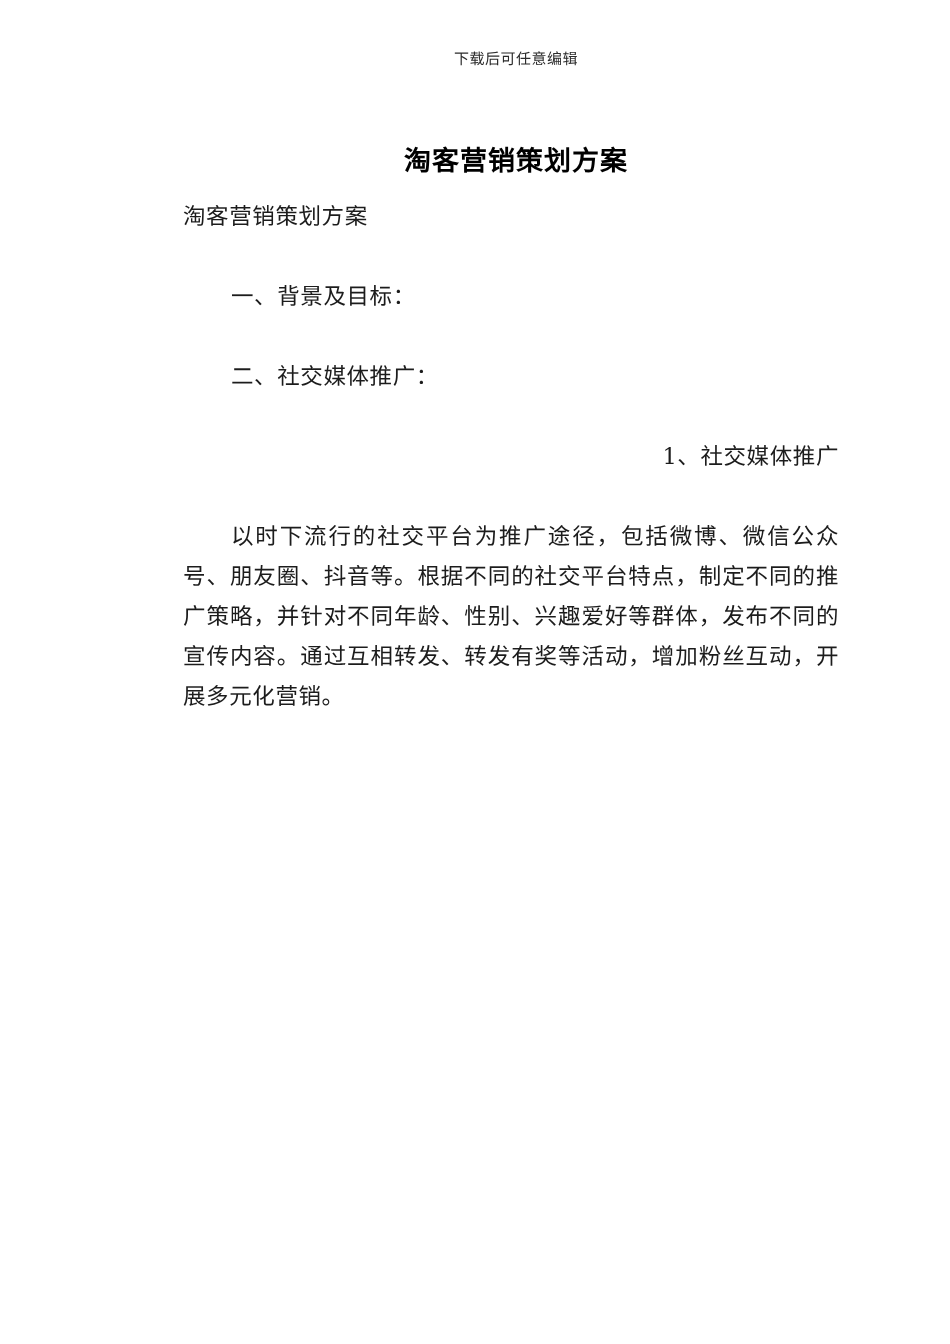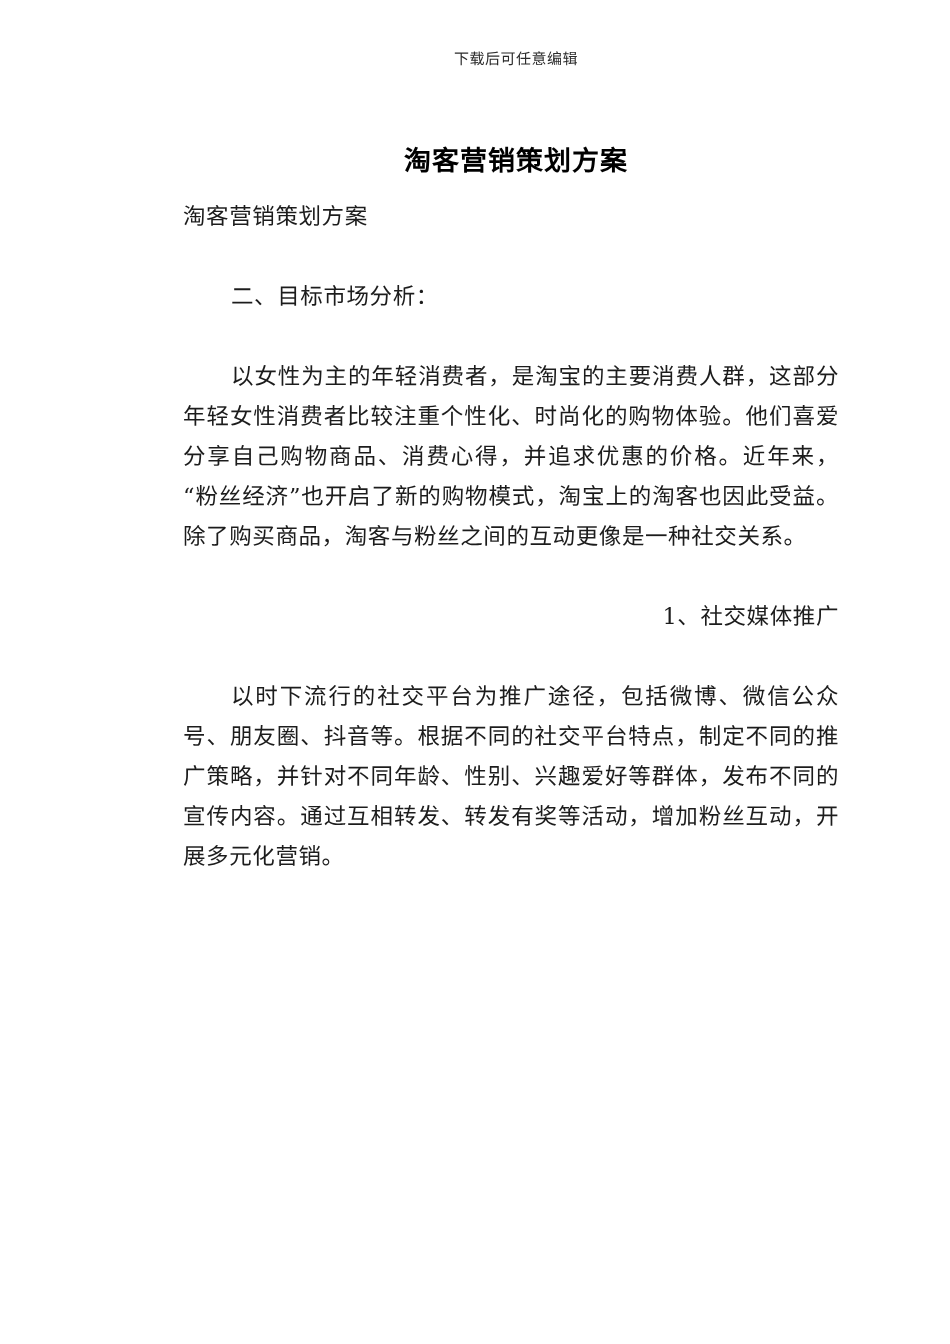--- a/index.html
+++ b/index.html
@@ -99,26 +99,26 @@
 <div class="page">
 
   <div class="doc-header">下载后可任意编辑</div>
 
   <h1 class="doc-title">淘客营销策划方案</h1>
 
   <div class="body-column">
 
     <p class="para flush">淘客营销策划方案</p>
 
+    <p class="para heading">一、背景及目标：</p>
 
 
 
-    <p class="para heading">二、目标市场分析：</p>
+    <p class="para heading">二、社交媒体推广：</p>
 
-    <p class="para indent">以女性为主的年轻消费者，是淘宝的主要消费人群，这部分年轻女性消费者比较注重个性化、时尚化的购物体验。他们喜爱分享自己购物商品、消费心得，并追求优惠的价格。近年来，“粉丝经济”也开启了新的购物模式，淘宝上的淘客也因此受益。除了购买商品，淘客与粉丝之间的互动更像是一种社交关系。</p>
 
 
     <p class="para subheading">1、社交媒体推广</p>
 
     <p class="para indent">以时下流行的社交平台为推广途径，包括微博、微信公众号、朋友圈、抖音等。根据不同的社交平台特点，制定不同的推广策略，并针对不同年龄、性别、兴趣爱好等群体，发布不同的宣传内容。通过互相转发、转发有奖等活动，增加粉丝互动，开展多元化营销。</p>
 
   </div>
 </div>
 
 </body></html>

